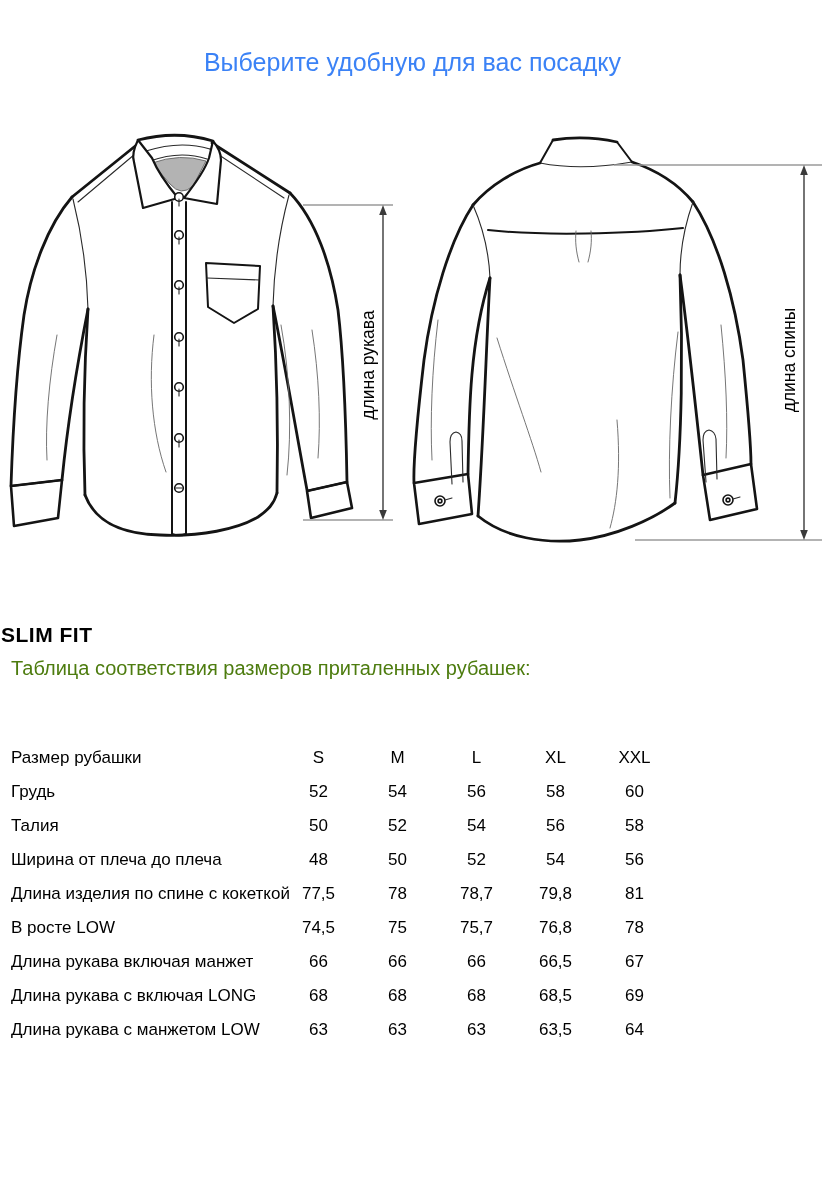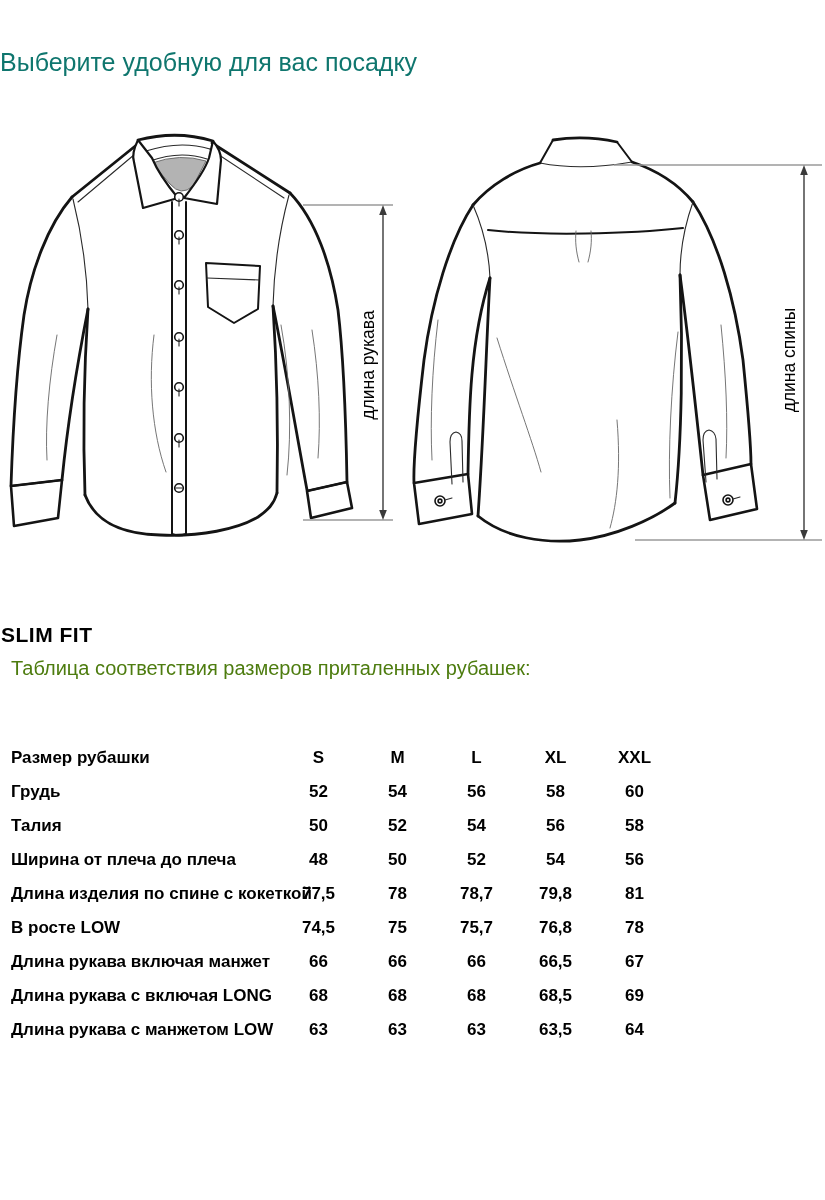--- a/index.html
+++ b/index.html
@@ -1,35 +1,35 @@
 <!DOCTYPE html>
 <html><head>
 <meta charset="utf-8">
 <style>
   html,body{margin:0;padding:0;background:#ffffff;}
   #page{position:relative;width:825px;height:1200px;background:#ffffff;overflow:hidden;
         font-family:"Liberation Sans","DejaVu Sans",sans-serif;color:#000;}
-  .page-title{position:absolute;top:47px;left:0;width:825px;text-align:left;
-              font-size:25px;line-height:30px;color:#0f766e;}
+  .page-title{position:absolute;top:47px;left:0;width:825px;text-align:center;
+              font-size:25px;line-height:30px;color:#3b82f6;}
   #diagram-svg{position:absolute;top:120px;left:0;width:825px;height:450px;}
   .shirt-main{fill:none;stroke:#141414;stroke-width:2.8;stroke-linecap:round;stroke-linejoin:round;}
   .shirt-mid{fill:none;stroke:#141414;stroke-width:2;stroke-linecap:round;stroke-linejoin:round;}
   .shirt-thin{fill:none;stroke:#2a2a2a;stroke-width:1.1;stroke-linecap:round;}
   .shirt-fold{fill:none;stroke:#666;stroke-width:0.9;stroke-linecap:round;}
   .cuff{fill:#ffffff;stroke:#141414;stroke-width:2.6;stroke-linejoin:round;}
   .leaf{fill:#ffffff;stroke:#141414;stroke-width:2.2;stroke-linejoin:round;}
   .btn{fill:#ffffff;stroke:#141414;stroke-width:1.6;}
   .tick{stroke:#9a9a9a;stroke-width:1.4;fill:none;}
   .mline{stroke:#3a3a3a;stroke-width:1.4;fill:none;}
   .mhead{fill:#3a3a3a;stroke:none;}
   .mlabel{font-size:17.5px;fill:#000;font-family:"Liberation Sans","DejaVu Sans",sans-serif;}
   .section-heading{position:absolute;left:1px;top:623px;font-size:21px;font-weight:bold;
                    letter-spacing:0.5px;color:#000;}
   .section-subtitle{position:absolute;left:11px;top:657px;font-size:20px;color:#4d7c0f;}
-  #size-table{position:absolute;left:11px;top:741px;width:690px;font-weight:bold;}
+  #size-table{position:absolute;left:11px;top:741px;width:690px;}
   .st-row{display:grid;grid-template-columns:268px 79px 79px 79px 79px 79px;
           height:34px;align-items:center;}
   .st-label{font-size:17px;white-space:nowrap;text-align:left;}
   .st-val{font-size:17px;text-align:center;white-space:nowrap;}
 </style>
 </head>
 <body>
 
 <div id="page">
 

